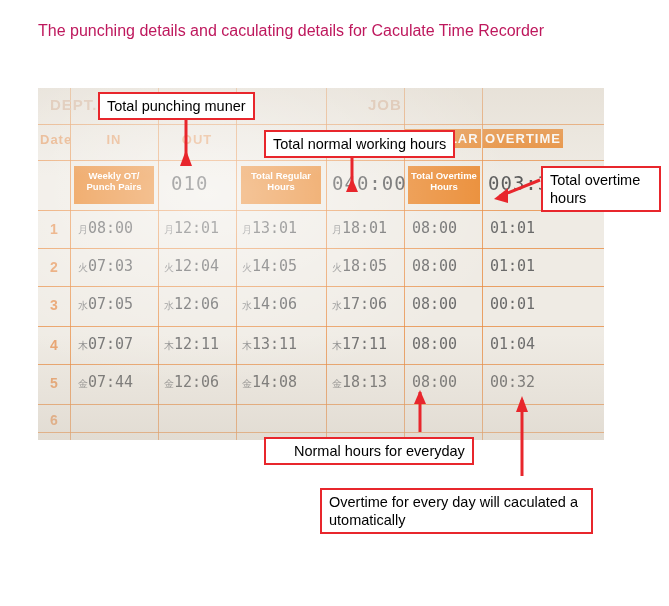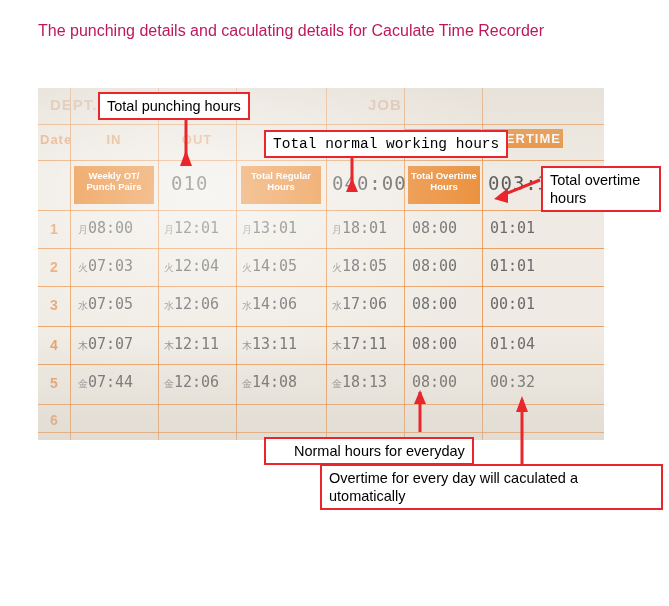--- a/index.html
+++ b/index.html
@@ -114,24 +114,24 @@
     font-size:14.5px;
     padding:3px 7px;
     box-sizing:border-box;
     line-height:18px;
     white-space:nowrap;
   }
 
   .arrow{position:absolute;}
 
   .co1{left:98px;  top:92px;  }
-  .co2{left:264px; top:130px;font-family:Liberation Mono, monospace; }
+  .co2{left:264px; top:130px; }
   .co3{left:541px; top:166px; width:120px; white-space:normal;}
   .co4{left:264px; top:437px;padding-left:28px; }
-  .co5{left:320px; top:464px; width:343px; white-space:normal;}
+  .co5{left:320px; top:488px; width:273px; white-space:normal;}
 </style>
 </head>
 <body>
 
 <div class="title">The punching details and caculating details for Caculate Time Recorder</div>
 
 <div class="card">
 
   <div class="grid">
     <div class="hline" style="top:36px"></div>
@@ -226,17 +226,17 @@
   <line x1="540" y1="180" x2="500" y2="196" stroke="#e8262c" stroke-width="3"></line>
   <polygon points="508,188 494,199 508,203" fill="#e8262c"></polygon>
 
   <line x1="420" y1="432" x2="420" y2="392" stroke="#e8262c" stroke-width="3"></line>
   <polygon points="420,390 414,404 426,404" fill="#e8262c"></polygon>
 
   <line x1="522" y1="476" x2="522" y2="400" stroke="#e8262c" stroke-width="3"></line>
   <polygon points="522,396 516,412 528,412" fill="#e8262c"></polygon>
 </svg>
 
-<div class="callout co1">Total punching hours</div>
+<div class="callout co1">Total punching muner</div>
 <div class="callout co2">Total  normal working hours</div>
 <div class="callout co3">Total overtime hours</div>
 <div class="callout co4">Normal hours for everyday</div>
 <div class="callout co5">Overtime for every day will caculated a utomatically</div>
 
 </body></html>

